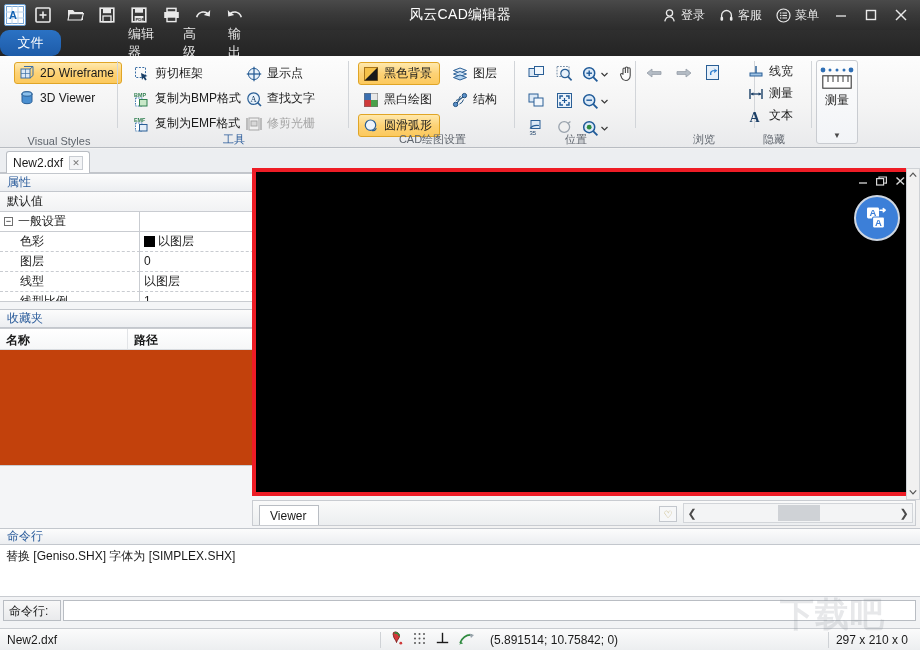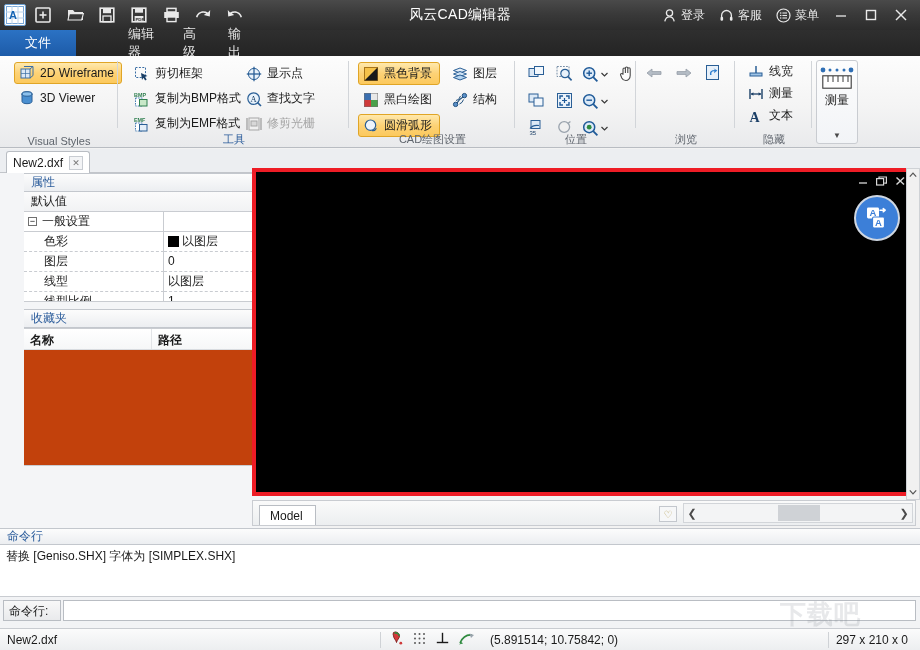--- a/index.html
+++ b/index.html
@@ -122,21 +122,20 @@
   .doctab .closeb {
     width: 14px; height: 14px; display:flex; align-items:center; justify-content:center;
     border: 1px solid #c8ccd2; background: #f3f4f6; font-size: 9px; color: #777;
     cursor: pointer;
   }
 
   
   .sidebar {
     position: absolute; left: 0; top: 173px; width: 280px; bottom: 122px;
     background: #f4f5f7;
-    padding-left: 24px;
   }
   .panel-hdr {
     height: 19px; background: linear-gradient(to bottom, #fcfcfc 0%, #eceef1 100%);
     border: 1px solid #c3c7cd; border-left: none;
     display: flex; align-items: center; justify-content: space-between;
     padding: 0 5px 0 7px;
     font-size: 12px; color: #2b5c9b;
   }
   .pin { font-size: 11px; color: #4a4a4a; cursor: pointer; }
   .defaults-row {
@@ -278,21 +277,21 @@
     position: absolute; left: 0; bottom: 0; width: 920px; height: 22px;
     background: linear-gradient(to bottom, #fbfbfb, #eceef0);
     border-top: 1px solid #c9ccd1;
     display: flex; align-items: center; font-size: 12px; color: #1a1a1a;
   }
   .sb-cell { height: 22px; display: flex; align-items: center; padding: 0 7px; }
   .sb-div { width: 1px; height: 16px; background: #cfd2d6; }
   .sb-toggles { display: flex; align-items: center; gap: 8px; padding: 0 8px; }
   .watermark {
     position: absolute; right: 8px; bottom: 16px; width: 132px; height: 40px;
-    color: rgba(120,130,140,0.18); font-size: 26px; font-weight: bold;
+    color: rgba(120,130,140,0.18); font-size: 34px; font-weight: bold;
     letter-spacing: 1px; pointer-events: none; white-space: nowrap;
     line-height: 40px;
   }
 </style>
 </head>
 <body>
 
 <div id="app">
 
   <div class="titlebar">
@@ -396,21 +395,21 @@
       <div class="winbtn">
         <svg width="16" height="16" viewBox="0 0 16 16">
             <line x1="3" y1="3" x2="13" y2="13" stroke="#e9e9e9" stroke-width="1.4"></line>
             <line x1="13" y1="3" x2="3" y2="13" stroke="#e9e9e9" stroke-width="1.4"></line>
           </svg>
       </div>
     </div>
   </div>
 
   <div class="menubar">
-    <div class="mtab file" style="left:0px; width:76px;">文件</div>
+    <div class="mtab file" style="left:0px; width:61px;border-radius:9px;">文件</div>
     <div class="mtab active" style="left:61px; width:55px;">查看器</div>
     <div class="mtab" style="left:119px; width:52px;">编辑器</div>
     <div class="mtab" style="left:174px; width:42px;">高级</div>
     <div class="mtab" style="left:219px; width:42px;">输出</div>
 
     <div class="ribbon-corner">
       <div class="rc-ico">
         <svg width="17" height="16" viewBox="0 0 17 16">
             <rect x="1.5" y="1.5" width="10" height="12" fill="#e8f0f8" stroke="#6b88a8"></rect>
             <path d="M6 10.5l6-6.2 2 2-6 6.2-2.6.6z" fill="#f0c44a" stroke="#a8822a" stroke-width="0.8"></path>
@@ -670,21 +669,21 @@
           <svg width="7" height="5" viewBox="0 0 7 5">
               <path d="M0.5 1l3 3 3-3" fill="none" stroke="#3a3a3a" stroke-width="1.2"></path>
             </svg>
         </span>
         <span></span>
       </div>
       <div class="rp-label">位置</div>
       <div class="sep"></div>
     </div>
 
-    <div class="rpanel" style="left:637px; width:98px;">
+    <div class="rpanel" style="left:637px; width:118px;padding-left:8px;">
       <div style="position:absolute; left:8px; top:8px; display:flex; gap:12px; align-items:center;">
         <span>
           <svg width="18" height="16" viewBox="0 0 18 16">
               <path d="M2 8l5-4v2.6h9v2.8H7V12z" fill="#b5bdc6" stroke="#949ca6" stroke-width="0.8"></path>
             </svg>
         </span>
         <span>
           <svg width="18" height="16" viewBox="0 0 18 16">
               <path d="M16 8l-5-4v2.6H2v2.8h9V12z" fill="#b5bdc6" stroke="#949ca6" stroke-width="0.8"></path>
             </svg>
@@ -878,21 +877,21 @@
         </svg>
     </span>
     <span style="padding-bottom:2px">
       <svg width="8" height="6" viewBox="0 0 8 6">
           <path d="M0.8 1.4L4 4.8l3.2-3.4" fill="none" stroke="#555" stroke-width="1.2"></path>
         </svg>
     </span>
   </div>
 
   <div class="modelbar">
-    <div class="modeltab">Model</div>
+    <div class="modeltab">Viewer</div>
     <div style="flex:1"></div>
     <div class="heartbtn">♡</div>
     <div style="width:6px"></div>
     <div class="hscroll">
       <span class="hs-arrow">❮</span>
       <span class="hs-thumb"></span>
       <span class="hs-arrow">❯</span>
     </div>
   </div>
 

